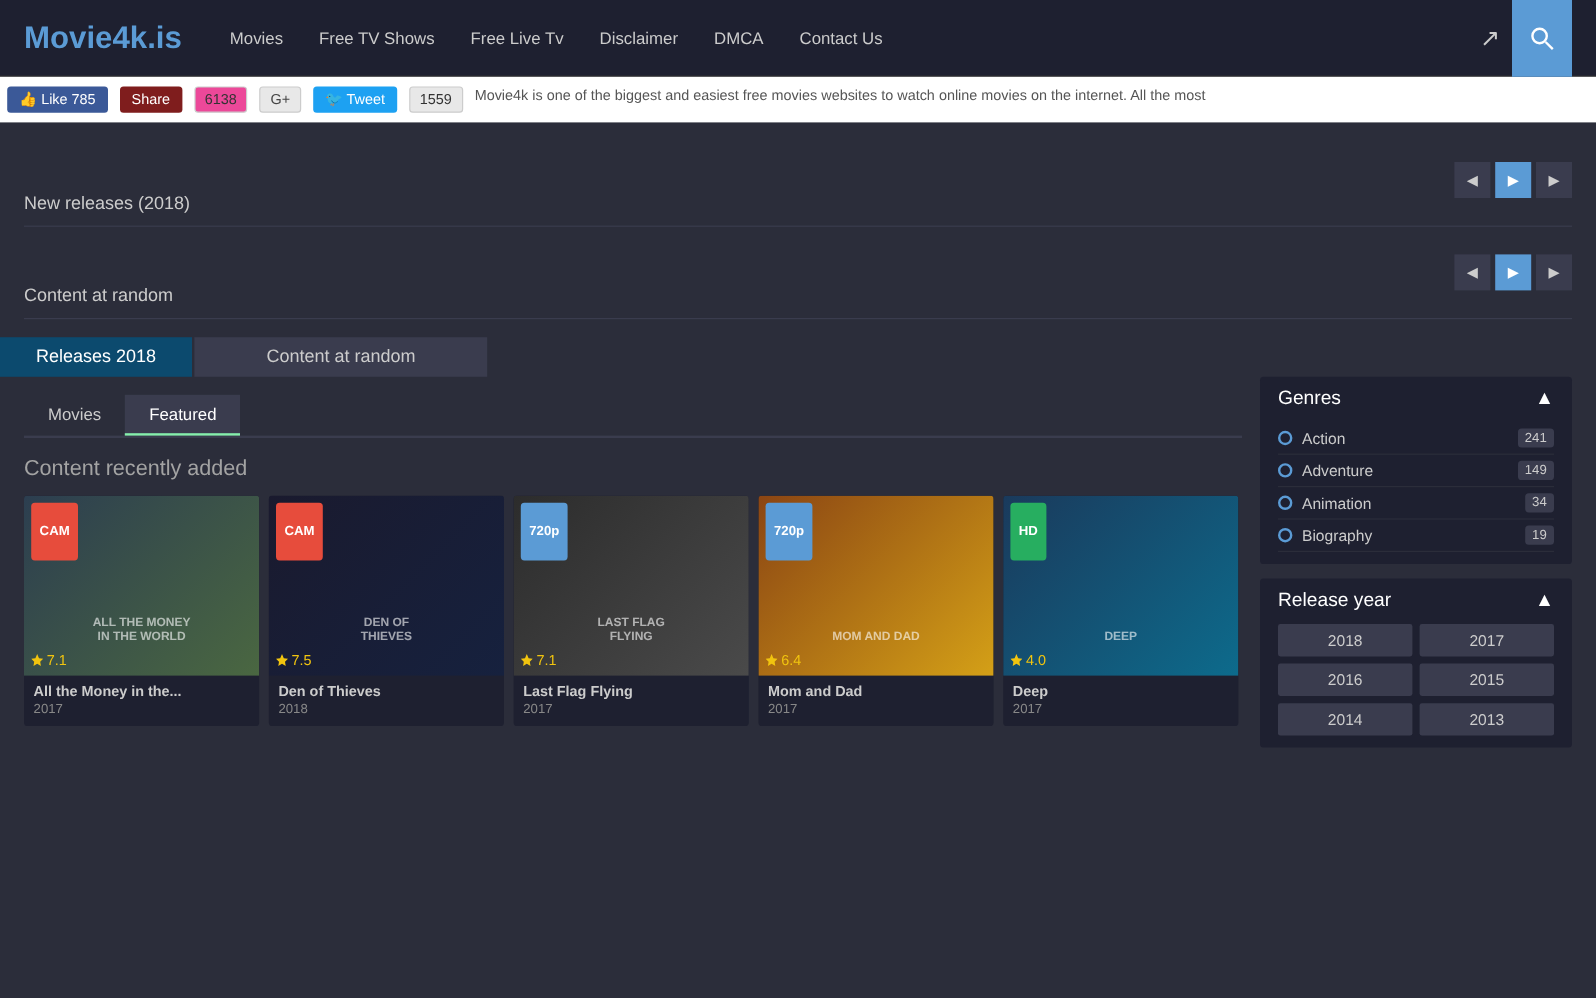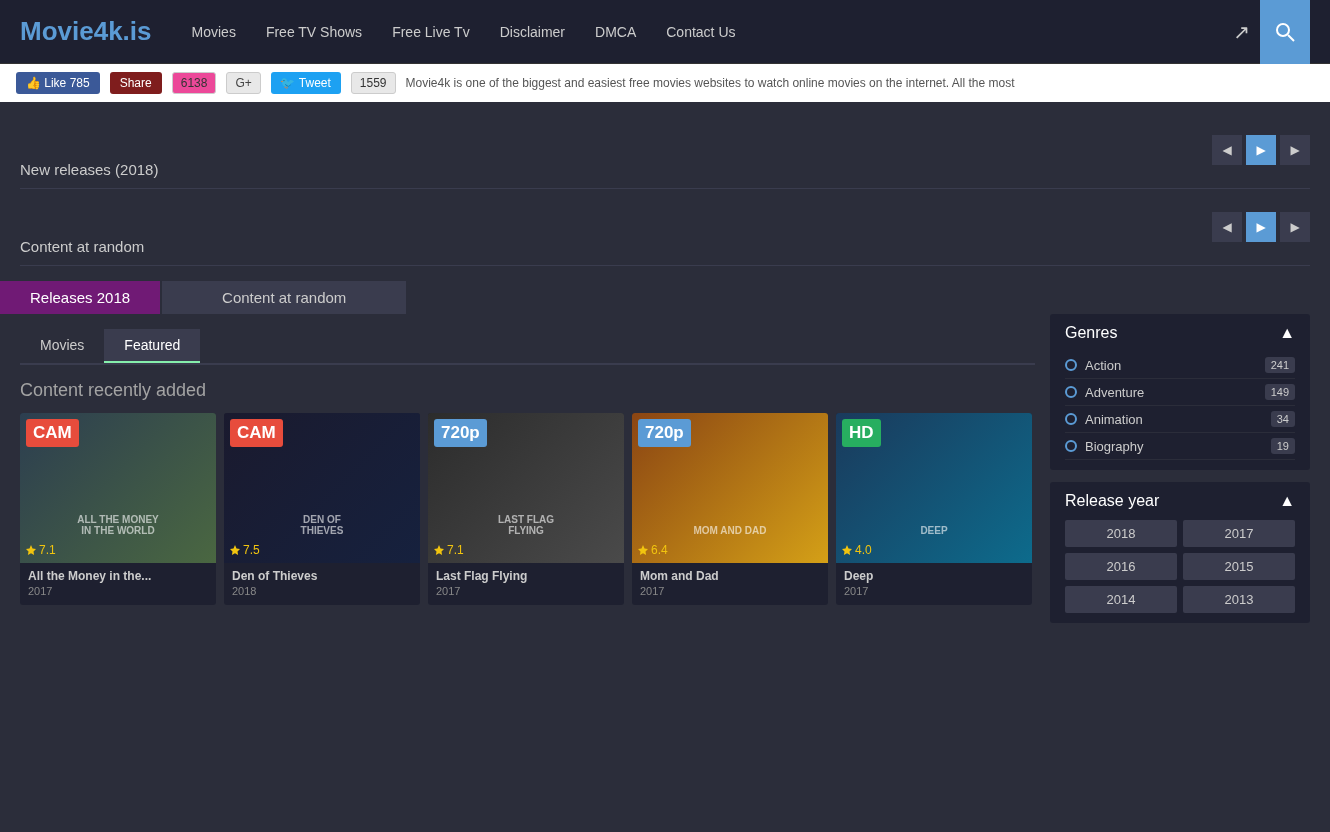--- a/index.html
+++ b/index.html
@@ -9,58 +9,58 @@
     .header { background: #1e2030; display: flex; align-items: center; padding: 0 20px; height: 64px; border-bottom: 1px solid #333; }
     .logo { color: #fff; font-size: 26px; font-weight: bold; margin-right: 40px; }
     .logo span { color: #5b9bd5; }
     .nav { display: flex; gap: 30px; flex: 1; }
     .nav a { color: #ccc; text-decoration: none; font-size: 14px; }
     .header-icons { display: flex; gap: 10px; align-items: center; }
     .share-btn { background: none; border: none; color: #ccc; font-size: 20px; cursor: pointer; }
     .search-btn { background: #5b9bd5; border: none; color: #fff; width: 50px; height: 64px; font-size: 20px; cursor: pointer; display: flex; align-items: center; justify-content: center; }
 
     
-    .social-bar { background: #fff; padding: 8px 16px; display: flex; align-items: center; gap: 10px; font-size: 13px; color: #444; }
+    .social-bar { background: #fff; padding: 8px 6px; display: flex; gap: 10px; font-size: 13px; color: #444; }
     .fb-like { background: #3b5998; color: #fff; padding: 4px 10px; border-radius: 3px; font-size: 12px; }
     .fb-share { background: #7f1d1d; color: #fff; padding: 4px 10px; border-radius: 3px; font-size: 12px; }
     .fb-count { background: #ec4899; border: 1px solid #ccc; padding: 3px 8px; border-radius: 3px; font-size: 12px; color: #333; }
     .gplus { background: #e8e8e8; border: 1px solid #ccc; padding: 3px 8px; border-radius: 3px; font-size: 12px; }
     .tweet-btn { background: #1da1f2; color: #fff; padding: 4px 10px; border-radius: 3px; font-size: 12px; }
     .tweet-count { background: #e8e8e8; border: 1px solid #ccc; padding: 3px 8px; border-radius: 3px; font-size: 12px; color: #333; }
     .social-text { font-size: 12px; color: #555; }
 
     
     .main-content { padding: 10px 20px; }
     .section-row { display: flex; align-items: center; justify-content: space-between; padding: 10px 0; border-bottom: 1px solid #3a3c4e; }
     .section-title { color: #ccc; font-size: 15px; font-weight: normal; margin-top: 39px; }
     .nav-controls { display: flex; gap: 4px; }
     .nav-btn { background: #3a3c4e; border: none; color: #ccc; width: 30px; height: 30px; cursor: pointer; font-size: 12px; }
     .nav-btn.play { background: #5b9bd5; color: #fff; }
-    .tab-blue { background: #701a75; color: #fff; padding: 8px 30px; font-size: 15px; cursor: pointer; border: none; }
+    .tab-blue { background: #0c4a6e; color: #fff; padding: 8px 30px; font-size: 15px; cursor: pointer; border: none; }
     .tab-gray { background: #3a3c4e; color: #ccc; padding: 8px 60px; font-size: 15px; cursor: pointer; border: none; margin-left: 2px; }
 
     
     .content-tabs { display: flex; gap: 0; margin-top: 15px; border-bottom: 2px solid #3a3c4e; }
     .content-tab { padding: 8px 20px; cursor: pointer; font-size: 14px; color: #ccc; background: none; border: none; border-bottom: 2px solid transparent; }
     .content-tab.active { border-bottom: 2px solid #86efac; color: #fff; background: #3a3c4e; }
 
     
     .two-col { display: flex; gap: 15px; margin-top: 0; }
     .main-col { flex: 1; min-width: 0; }
     .side-col { width: 260px; flex-shrink: 0; }
 
     
     .recently-added-title { color: #a3a3a3; font-size: 18px; margin: 15px 0 12px; }
 
     
     .movie-grid { display: flex; gap: 8px; flex-wrap: nowrap; overflow: hidden; }
     .movie-card { flex: 0 0 calc(20% - 7px); background: #1e2030; border-radius: 3px; overflow: hidden; cursor: pointer; position: relative; }
     .movie-thumb { width: 100%; height: 150px; position: relative; overflow: hidden; }
     .movie-thumb-bg { width: 100%; height: 100%; display: flex; align-items: center; justify-content: center; font-size: 11px; color: #888; }
-    .quality-badge { position: absolute; top: 6px; left: 6px; padding: 4px 7px; border-radius: 3px; font-size: 17px; font-weight: bold; color: #fff; }
+    .quality-badge { position: absolute; top: 6px; left: 6px; padding: 18px 7px; border-radius: 3px; font-size: 11px; font-weight: bold; color: #fff; }
     .badge-cam { background: #e74c3c; }
     .badge-720p { background: #5b9bd5; }
     .badge-hd { background: #27ae60; }
     .rating { position: absolute; bottom: 6px; left: 6px; font-size: 12px; color: #f1c40f; display: flex; align-items: center; gap: 3px; }
     .movie-info { padding: 6px 8px 8px; }
     .movie-name { color: #ccc; font-size: 12px; font-weight: bold; white-space: nowrap; overflow: hidden; text-overflow: ellipsis; }
     .movie-year { color: #888; font-size: 11px; margin-top: 2px; }
 
     
     .genres-box { background: #1e2030; border-radius: 3px; padding: 10px 15px; margin-bottom: 12px; }

